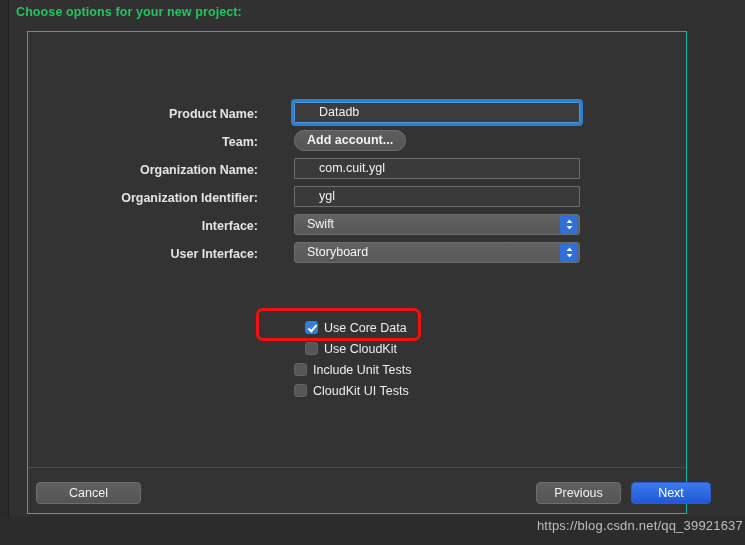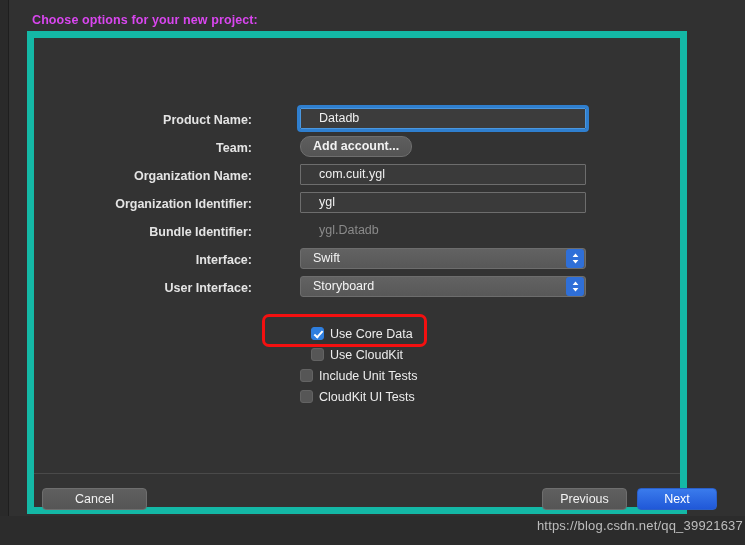--- a/index.html
+++ b/index.html
@@ -34,36 +34,35 @@
   
   .bottom-strip {
     position: absolute;
     left: 0; top: 516px;
     width: 745px; height: 29px;
     background: #2c2c2c;
   }
 
   .title {
     position: absolute;
-    left: 32px;
+    left: 16px;
     top: 5px;
     font-size: 12.5px;
     font-weight: bold;
-    color: #d946ef;
+    color: #22c55e;
     letter-spacing: 0.1px;
-    margin-top: 8px;
   }
 
   .panel {
     position: absolute;
     left: 27px;
     top: 31px;
     width: 660px;
     height: 483px;
-    border: 7px solid #14b8a6;
+    border: 1px solid #14b8a6;
     background: #333333;
     box-sizing: border-box;
   }
 
   .panel-divider {
     position: absolute;
     left: 0;
     top: 435px;
     width: 100%;
     height: 1px;
@@ -98,21 +97,21 @@
     left: 266px;
     top: 0px;
     width: 286px;
     height: 21px;
     background: #3a3a3a;
     border: 1px solid #6d6d6d;
     box-sizing: border-box;
     color: #f0f0f0;
     font-size: 12.5px;
     line-height: 19px;
-    padding: 0 18px;
+    padding: 0 24px;
     border-radius: 1px;
   }
   .field.focused {
     outline: 3px solid #2f7fcf;
     outline-offset: 0px;
     border-color: #4a97df;
     background: #3c3c3c;
   }
   .field.readonly {
     background: transparent;
@@ -302,24 +301,20 @@
       <div class="row">
         <div class="label">Organization Name:</div>
         <div class="field">com.cuit.ygl</div>
       </div>
 
       <div class="row">
         <div class="label">Organization Identifier:</div>
         <div class="field">ygl</div>
       </div>
 
-      <div class="row">
-        <div class="label">Bundle Identifier:</div>
-        <div class="field readonly">ygl.Datadb</div>
-      </div>
 
       <div class="row">
         <div class="label">Interface:</div>
         <div class="select">
           <span>Swift</span>
           <span class="stepper">
             <svg width="9" height="13" viewBox="0 0 9 13">
               <path d="M4.5 1.4 L7.4 5 L1.6 5 Z" fill="#ffffff"></path>
               <path d="M4.5 11.6 L1.6 8 L7.4 8 Z" fill="#ffffff"></path>
             </svg>

